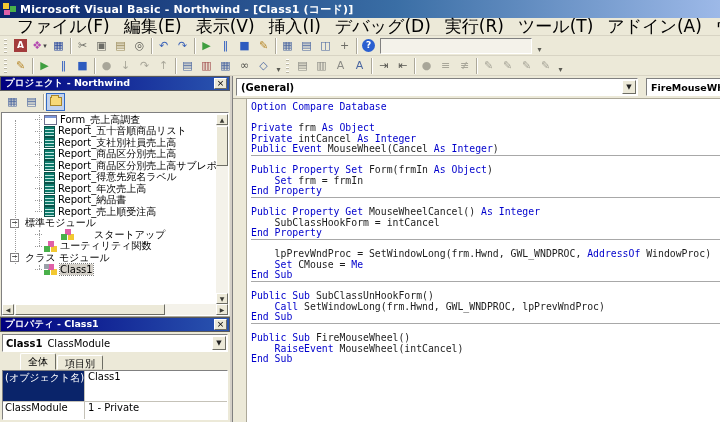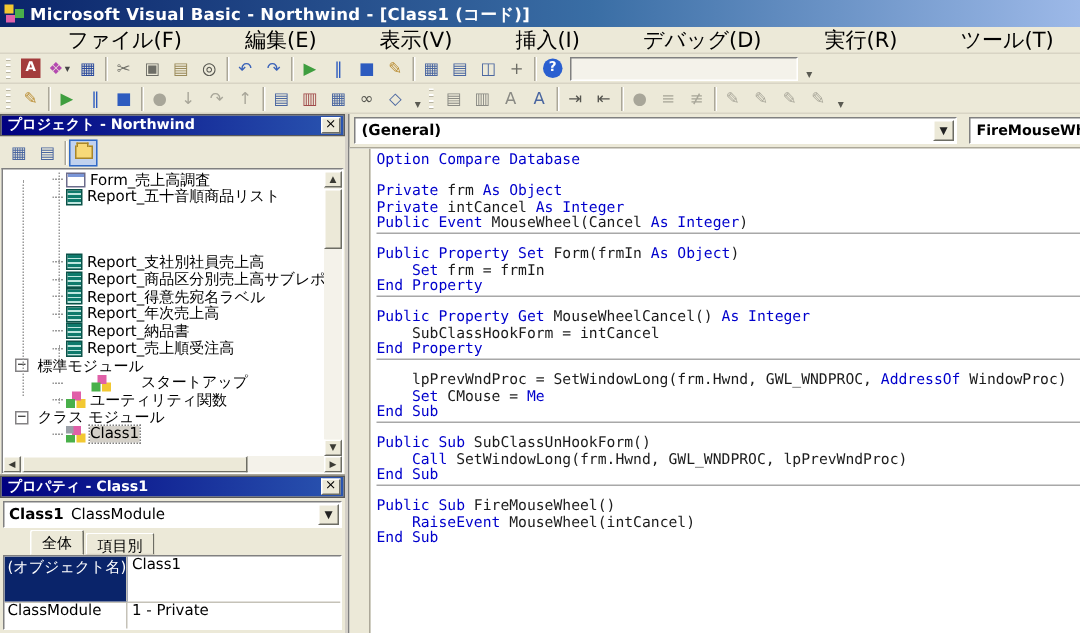--- a/index.html
+++ b/index.html
@@ -13,21 +13,21 @@
   .mini-app-icon { width:13px; height:12px; display:inline-block;
     background:
       linear-gradient(#f2c832,#f2c832) 0 0/6px 6px no-repeat,
       linear-gradient(#49b04a,#49b04a) 7px 3px/6px 6px no-repeat,
       linear-gradient(#e060a8,#e060a8) 1px 7px/6px 5px no-repeat; }
 
   
   #menubar { height:18px; display:flex; align-items:center; background:#ece9d8; border-bottom:1px solid #d8d4c4; padding-left:2px; }
   .grip { width:5px; height:14px; margin:0 3px 0 1px;
     background:repeating-linear-gradient(to bottom,#fff 0 1px,#b8b4a2 1px 2px, transparent 2px 4px); background-size:3px 100%; background-repeat:no-repeat; background-position:1px 0; }
-  .menu-item { padding:2px 7px; white-space:nowrap; font-size:14px;margin-left:28px; }
+  .menu-item { padding:2px 7px; white-space:nowrap; font-size:17px; }
 
   
   .toolbar { height:20px; display:flex; align-items:center; background:#ece9d8; border-bottom:1px solid #d8d4c4; padding-left:2px; }
   .tbtn { width:19px; height:18px; display:flex; align-items:center; justify-content:center; border:1px solid transparent; position:relative; }
   .tbtn .g { font-size:11px; line-height:11px; }
   .tbtn .gbg { width:13px; height:13px; display:flex; align-items:center; justify-content:center; font-size:9px; font-weight:bold; }
   .tbtn.dis .g { color:#a8a699 !important; }
   .tsep { width:1px; height:16px; background:#aca899; margin:0 2px; box-shadow:1px 0 0 #fff; }
   .chev { width:11px; height:18px; display:flex; align-items:flex-end; justify-content:center; color:#5a5a52; font-size:8px; padding-bottom:1px; }
   .tbox { width:152px; height:16px; background:#f4f2ea; border:1px solid; border-color:#808080 #fff #fff #808080; margin:0 2px; }
@@ -319,24 +319,29 @@
             <div class="tree-row" style="padding-left: 33px;">
               <span class="conn"></span>
               <span class="form-icon"></span>
               <span class="lbl">Form_売上高調査</span>
             </div>
             <div class="tree-row" style="padding-left: 33px;">
               <span class="conn"></span>
               <span class="report-icon"></span>
               <span class="lbl">Report_五十音順商品リスト</span>
             </div>
-            <div class="tree-row" style="padding-left: 33px; margin-top: 32px;">
+            <div class="tree-row" style="padding-left: 33px;">
               <span class="conn"></span>
               <span class="report-icon"></span>
               <span class="lbl">Report_支社別社員売上高</span>
+            </div>
+            <div class="tree-row" style="padding-left: 33px;">
+              <span class="conn"></span>
+              <span class="report-icon"></span>
+              <span class="lbl">Report_商品区分別売上高</span>
             </div>
             <div class="tree-row" style="padding-left: 33px;">
               <span class="conn"></span>
               <span class="report-icon"></span>
               <span class="lbl">Report_商品区分別売上高サブレポー</span>
             </div>
             <div class="tree-row" style="padding-left: 33px;">
               <span class="conn"></span>
               <span class="report-icon"></span>
               <span class="lbl">Report_得意先宛名ラベル</span>

